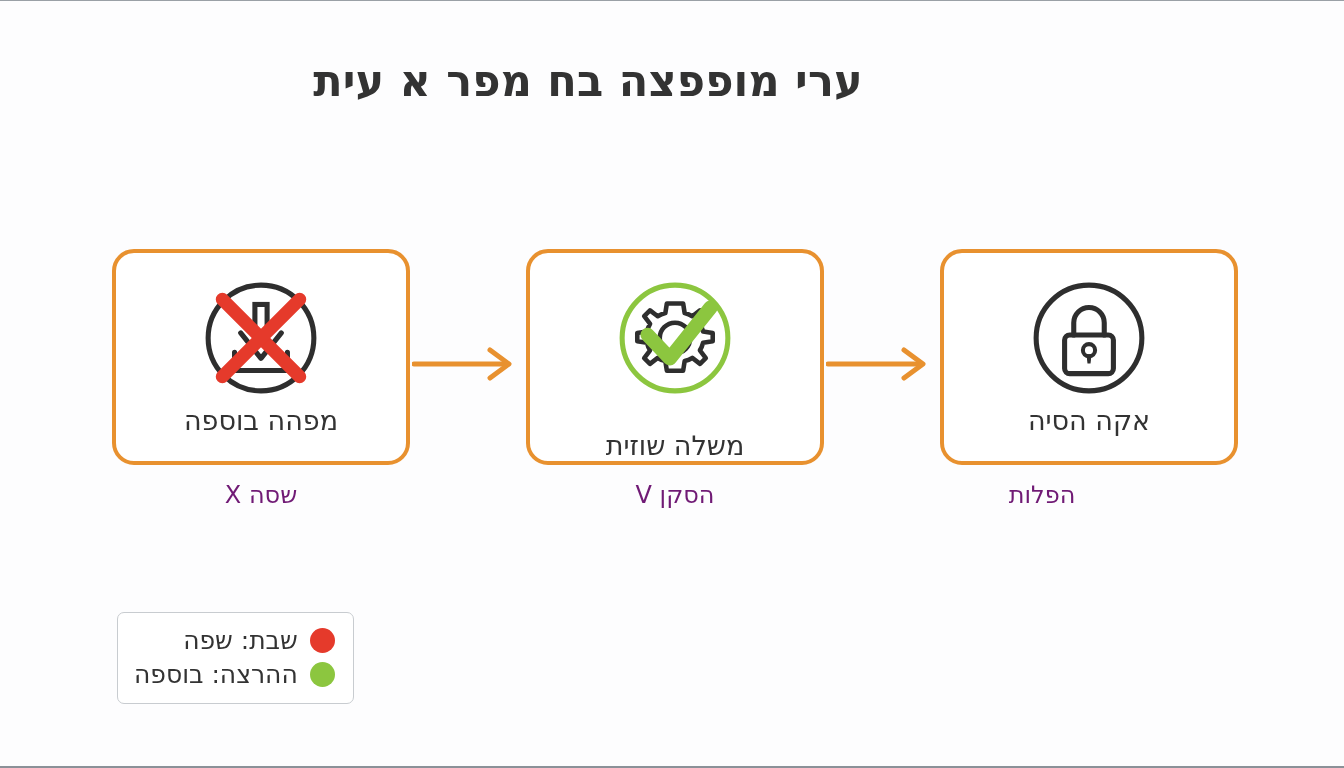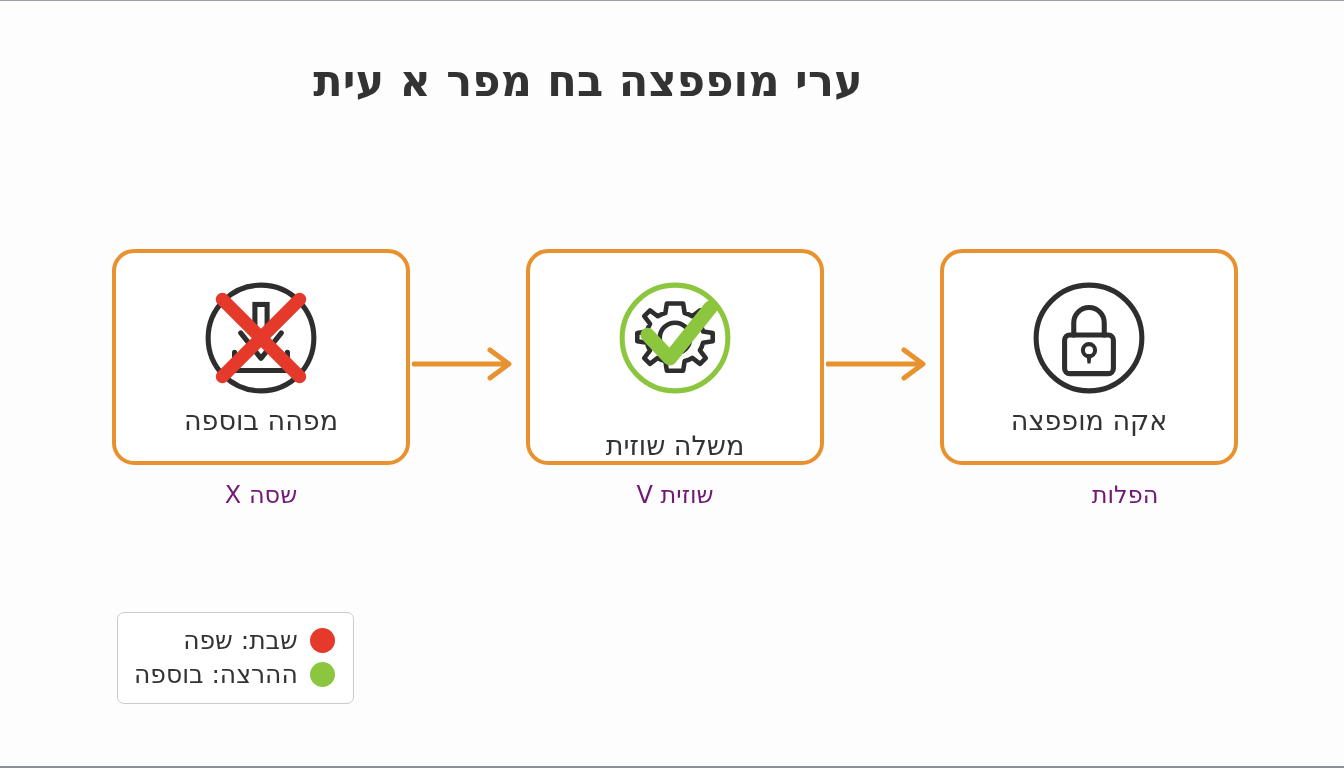--- a/index.html
+++ b/index.html
@@ -104,21 +104,21 @@
     top: 0;
     width: 298px;
     text-align: center;
     font-size: 24px;
     color: #701a75;
     direction: rtl;
     white-space: nowrap;
   }
   .caption.c0 { left: 0px; }
   .caption.c1 { left: 414px; }
-  .caption.c2 { left: 864px; }
+  .caption.c2 { left: 781px; }
 
   
   .legend {
     position: absolute;
     left: 117px;
     top: 611px;
     border: 1px solid #c8ccd0;
     border-radius: 7px;
     background: #ffffff;
     padding: 10px 18px 12px 16px;
@@ -186,28 +186,28 @@
     </svg>
 
     <div class="step s2">
       <svg class="step-icon" viewBox="0 0 120 120">
         <circle cx="60" cy="60" r="52" fill="none" stroke="#2e2e2e" stroke-width="5"></circle>
         <rect x="36" y="57" width="48" height="38" rx="5" fill="none" stroke="#2e2e2e" stroke-width="5"></rect>
         <path d="M45 57 L45 45 a15 15 0 0 1 30 0 L75 57" fill="none" stroke="#2e2e2e" stroke-width="5" stroke-linecap="round"></path>
         <circle cx="60" cy="72" r="6" fill="none" stroke="#2e2e2e" stroke-width="4"></circle>
         <path d="M57.5 76 L62.5 76 L61.5 85 L58.5 85 Z" fill="#2e2e2e"></path>
       </svg>
-      <div class="step-label">אקה מופפצה</div>
+      <div class="step-label">אקה הסיה</div>
     </div>
 
   </div>
 
   <div class="captions">
     <div class="caption c0">שסה X</div>
-    <div class="caption c1">שוזית V</div>
+    <div class="caption c1">הסקן V</div>
     <div class="caption c2">הפלות</div>
   </div>
 
   <div class="legend">
     <div class="legend-row">
       <span class="legend-dot" style="background:#e53a2b;"></span>
       <span class="legend-text">שבת: שפה</span>
     </div>
     <div class="legend-row">
       <span class="legend-dot" style="background:#8cc63f;"></span>

